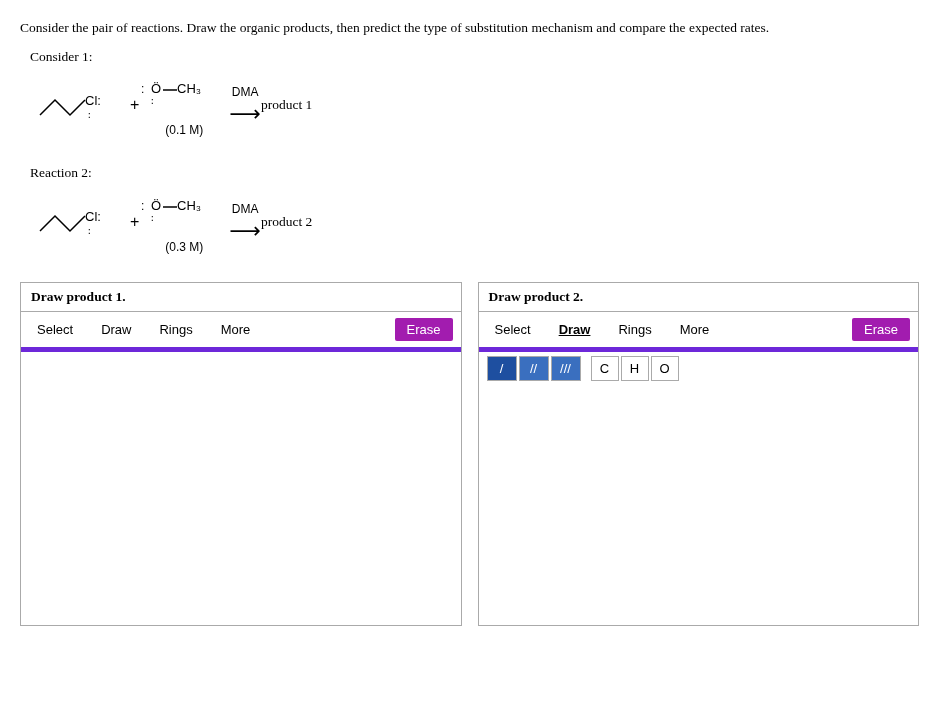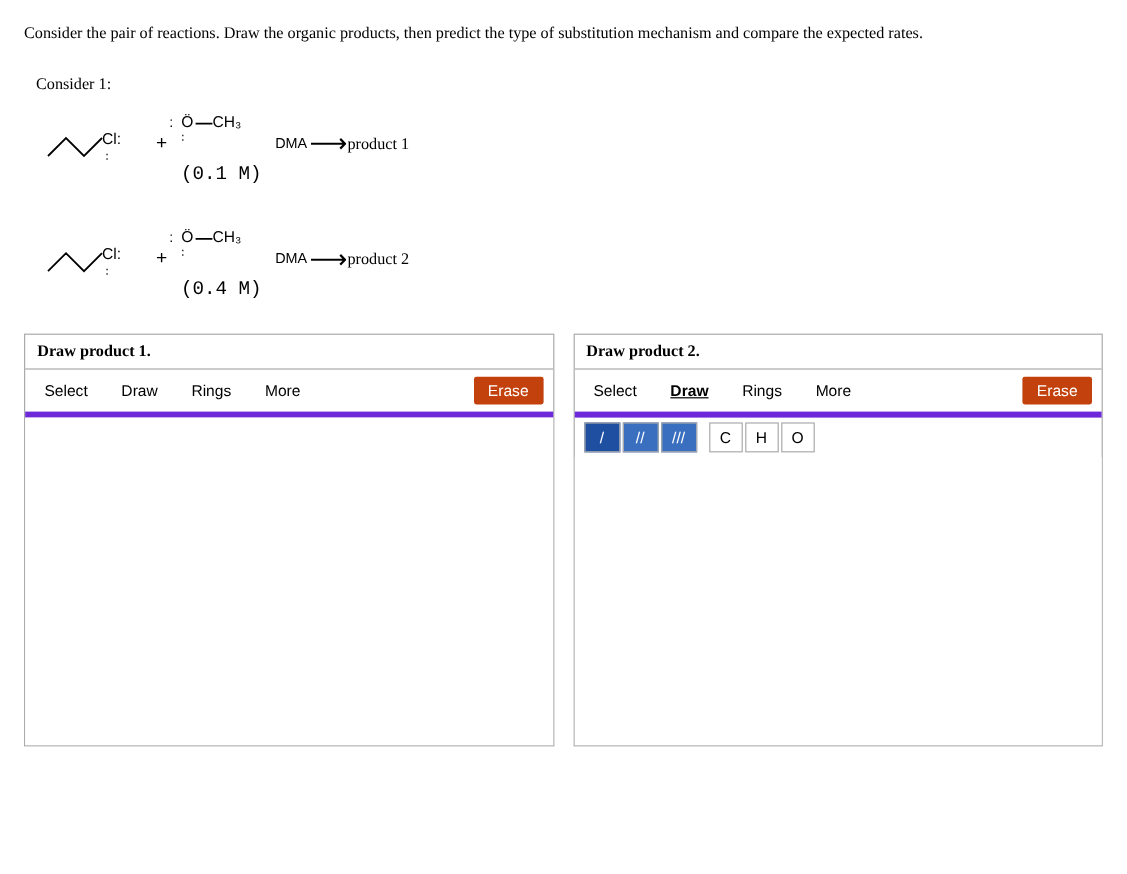--- a/index.html
+++ b/index.html
@@ -9,21 +9,21 @@
       background: #fff;
       color: #000;
       padding: 18px 20px;
       width: 939px;
       min-height: 728px;
     }
 
     .intro-text {
       font-size: 13.5px;
       line-height: 1.5;
-      margin-bottom: 24px;
+      margin-bottom: 11px;
       max-width: 900px;
     }
 
     .reactions-area {
       margin-bottom: 24px;
       padding-left: 10px;
     }
 
     .reaction-label {
       font-size: 13.5px;
@@ -45,27 +45,28 @@
       font-family: Arial, sans-serif;
     }
 
     .reagent-block {
       display: flex;
       flex-direction: column;
       align-items: center;
     }
 
     .reagent-conc {
-      font-size: 16px;
-      font-family: Liberation Mono, monospace;
+      font-size: 12px;
+      font-family: Liberation Sans, sans-serif;
       text-align: center;
     }
 
     .arrow-block {
       display: flex;
+      flex-direction: column;
       align-items: center;
       gap: 2px;
     }
 
     .dma-label {
       font-size: 12px;
       font-family: Arial, sans-serif;
       margin-bottom: 2px;
     }
 
@@ -118,21 +119,21 @@
       color: #000;
     }
 
     .toolbar-btn.active {
       font-weight: bold;
       text-decoration: underline;
     }
 
     .toolbar-erase {
       margin-left: auto;
-      background: #c2410c;
+      background: #a21caf;
       color: #fff;
       border: none;
       padding: 4px 12px;
       font-size: 13px;
       cursor: pointer;
       border-radius: 2px;
     }
 
     .draw-canvas {
       flex: 1;
@@ -219,39 +220,40 @@
     </div>
 
     <div class="arrow-block">
       <span class="dma-label">DMA</span>
       <span class="reaction-arrow">⟶</span>
     </div>
 
     <span class="product-label">product 1</span>
   </div>
 
+  <div class="reaction-label">Reaction 2:</div>
   <div class="reaction-row">
 
     <svg class="molecule-svg" width="100" height="65" viewBox="0 0 100 65">
       <polyline points="10,42 25,27 40,42 55,27" stroke="#000" stroke-width="1.5" fill="none"></polyline>
       <text x="55" y="32" font-size="13" font-family="Arial">Cl:</text>
       <text x="58" y="46" font-size="10" font-family="Arial">∶</text>
     </svg>
 
     <span class="plus-sign">+</span>
 
     <div class="reagent-block">
       <svg width="90" height="50" viewBox="0 0 90 50">
         <text x="2" y="20" font-size="12" font-family="Arial">:</text>
         <text x="12" y="20" font-size="13" font-family="Arial">Ö</text>
         <line x1="24" y1="17" x2="38" y2="17" stroke="#000" stroke-width="1.5"></line>
         <text x="38" y="20" font-size="13" font-family="Arial">CH₃</text>
         <text x="12" y="32" font-size="10" font-family="Arial">∶</text>
       </svg>
-      <span class="reagent-conc">(0.4 M)</span>
+      <span class="reagent-conc">(0.3 M)</span>
     </div>
 
     <div class="arrow-block">
       <span class="dma-label">DMA</span>
       <span class="reaction-arrow">⟶</span>
     </div>
 
     <span class="product-label">product 2</span>
   </div>
 </div>

